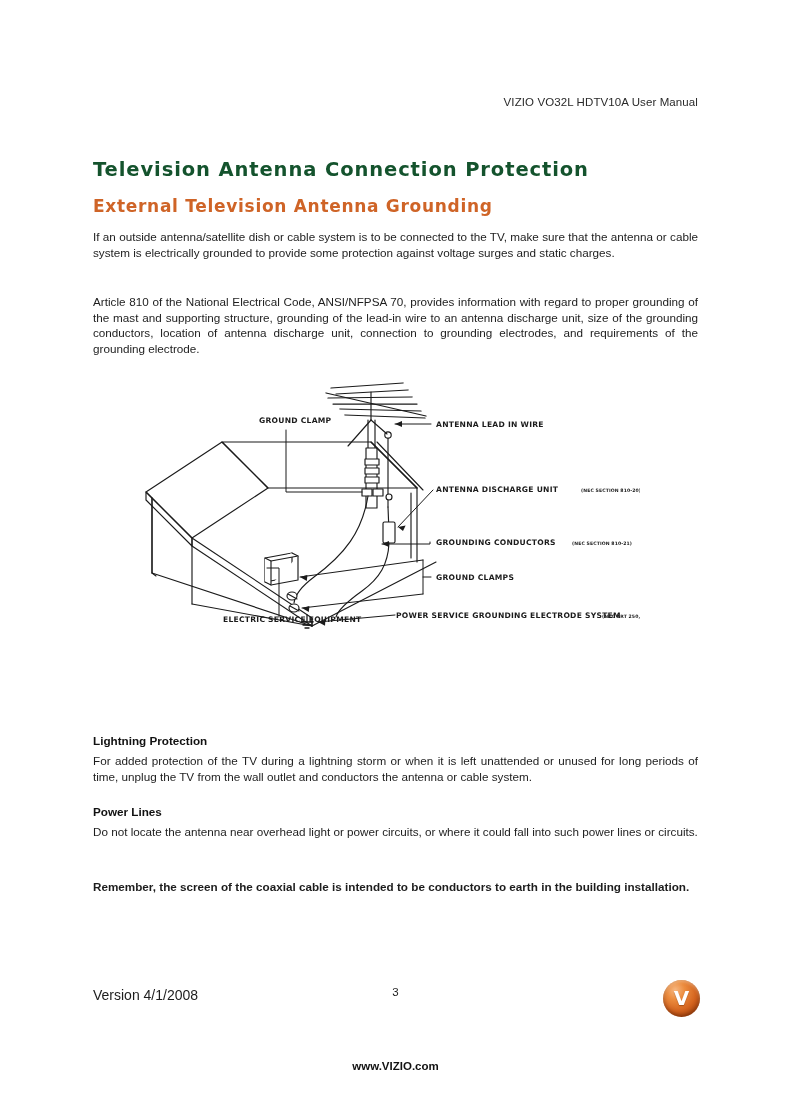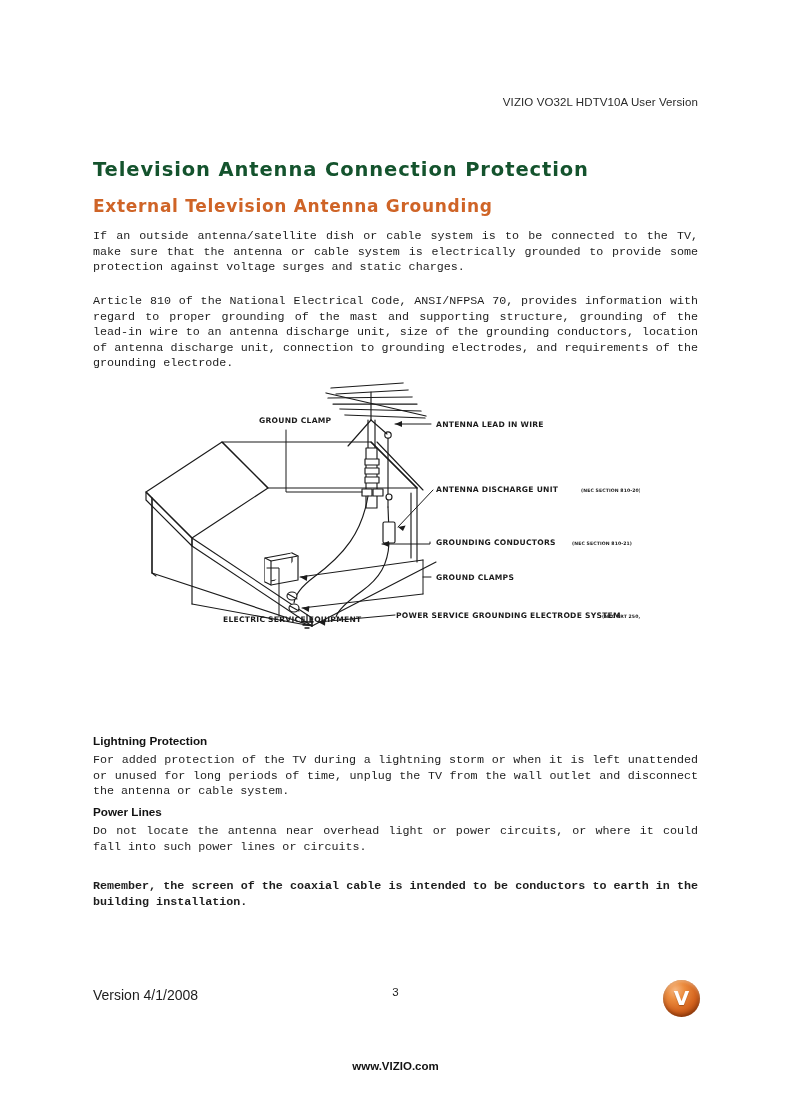--- a/index.html
+++ b/index.html
@@ -62,21 +62,20 @@
 
   
   .para {
     position: absolute;
     left: 93px;
     width: 605px;
     font-size: 11.7px;
     line-height: 15.5px;
     text-align: justify;
     color: #1d1d1d;
-    font-family: Liberation Mono, monospace;
   }
   .para.p1 { top: 229px; }
   .para.p2 { top: 294px; }
   .para.lightning-body { top: 753px; }
   .para.power-body { top: 824px; }
   .para.remember {
     top: 879px;
     font-weight: bold;
   }
 
@@ -150,21 +149,21 @@
     line-height: 1;
     margin-top: -1px;
     text-shadow: 0 1px 1px rgba(120,50,10,.5);
   }
 </style>
 </head>
 <body>
 
 <div class="page">
 
-  <div class="running-header">VIZIO VO32L HDTV10A User Version</div>
+  <div class="running-header">VIZIO VO32L HDTV10A User Manual</div>
 
   <div class="h1-title">Television Antenna Connection Protection</div>
 
   <div class="h2-title">External Television Antenna Grounding</div>
 
   <div class="para p1">If an outside antenna/satellite dish or cable system is to be connected to the TV, make sure that the antenna or cable system is electrically grounded to provide some protection against voltage surges and static charges.</div>
 
   <div class="para p2">Article 810 of the National Electrical Code, ANSI/NFPSA 70, provides information with regard to proper grounding of the mast and supporting structure, grounding of the lead-in wire to an antenna discharge unit, size of the grounding conductors, location of antenna discharge unit, connection to grounding electrodes, and requirements of the grounding electrode.</div>
 
   <div class="diagram">
@@ -312,21 +311,21 @@
 
         <text x="83" y="250" font-size="7.6" letter-spacing="0.25">ELECTRIC SERVICE EQUIPMENT</text>
 
         <text x="256" y="246" font-size="7.6" letter-spacing="0.25">POWER SERVICE GROUNDING ELECTRODE SYSTEM</text>
         <text x="462" y="246" font-size="4.6" letter-spacing="0.1">(NEC ART 250, PART H)</text>
       </g>
     </svg>
   </div>
 
   <div class="sub-head lightning">Lightning Protection</div>
-  <div class="para lightning-body">For added protection of the TV during a lightning storm or when it is left unattended or unused for long periods of time, unplug the TV from the wall outlet and disconnect the antenna or cable system.</div>
+  <div class="para lightning-body">For added protection of the TV during a lightning storm or when it is left unattended or unused for long periods of time, unplug the TV from the wall outlet and conductors the antenna or cable system.</div>
 
   <div class="sub-head power">Power Lines</div>
   <div class="para power-body">Do not locate the antenna near overhead light or power circuits, or where it could fall into such power lines or circuits.</div>
 
   <div class="para remember">Remember, the screen of the coaxial cable is intended to be conductors to earth in the building installation.</div>
 
   <div class="footer-version">Version 4/1/2008</div>
   <div class="footer-pageno">3</div>
   <div class="footer-site">www.VIZIO.com</div>
   <div class="footer-logo">

